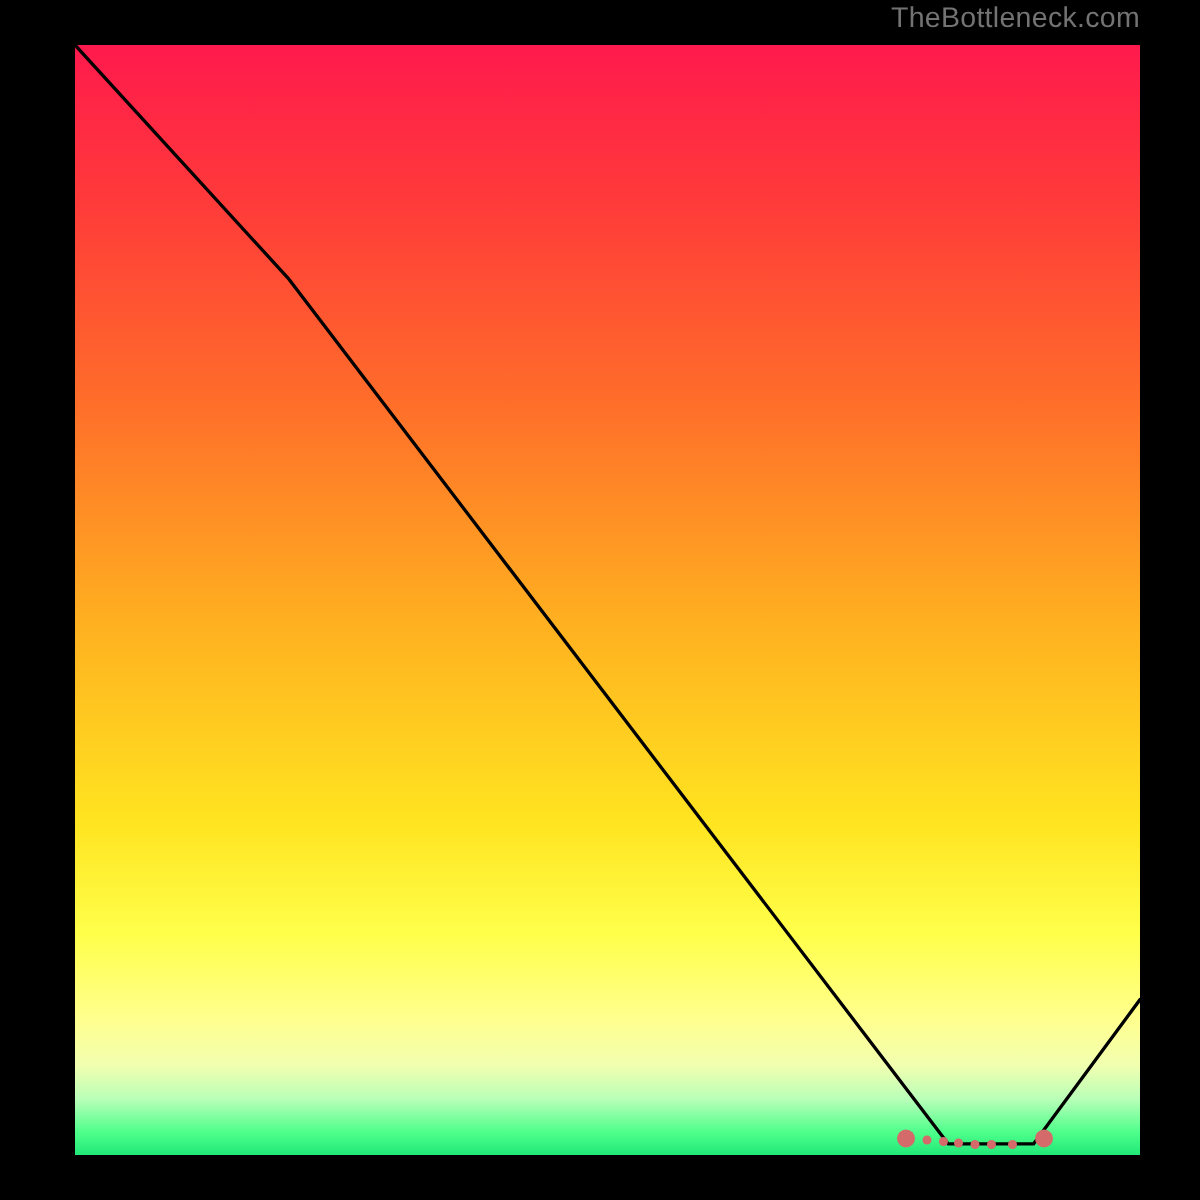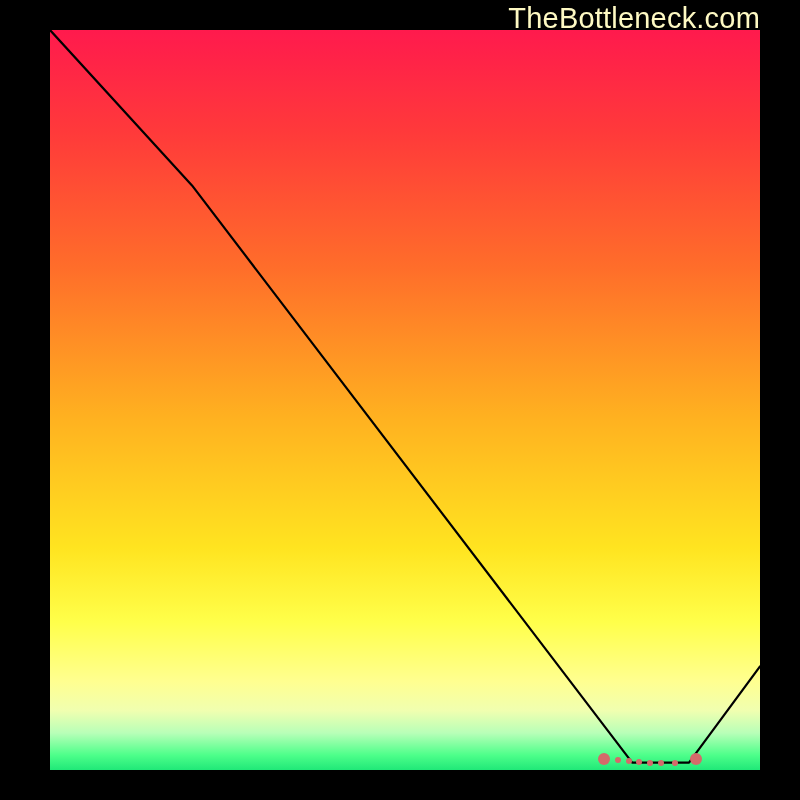--- a/index.html
+++ b/index.html
@@ -29,22 +29,22 @@
       #b8ffb8 95%,
       #4dff8a 98%,
       #20e878 100%
     );
   }
   .watermark {
     position: absolute;
     right: 40px;
     top: 2px;
     font-family: Arial, Helvetica, sans-serif;
-    font-size: 29px;
-    color: #fef9c3;
+    font-size: 19px;
+    color: #737373;
     letter-spacing: 0.2px;
   }
   svg.curve {
     position: absolute;
     left: 0;
     top: 0;
     width: 710px;
     height: 740px;
   }
   .curve path {

